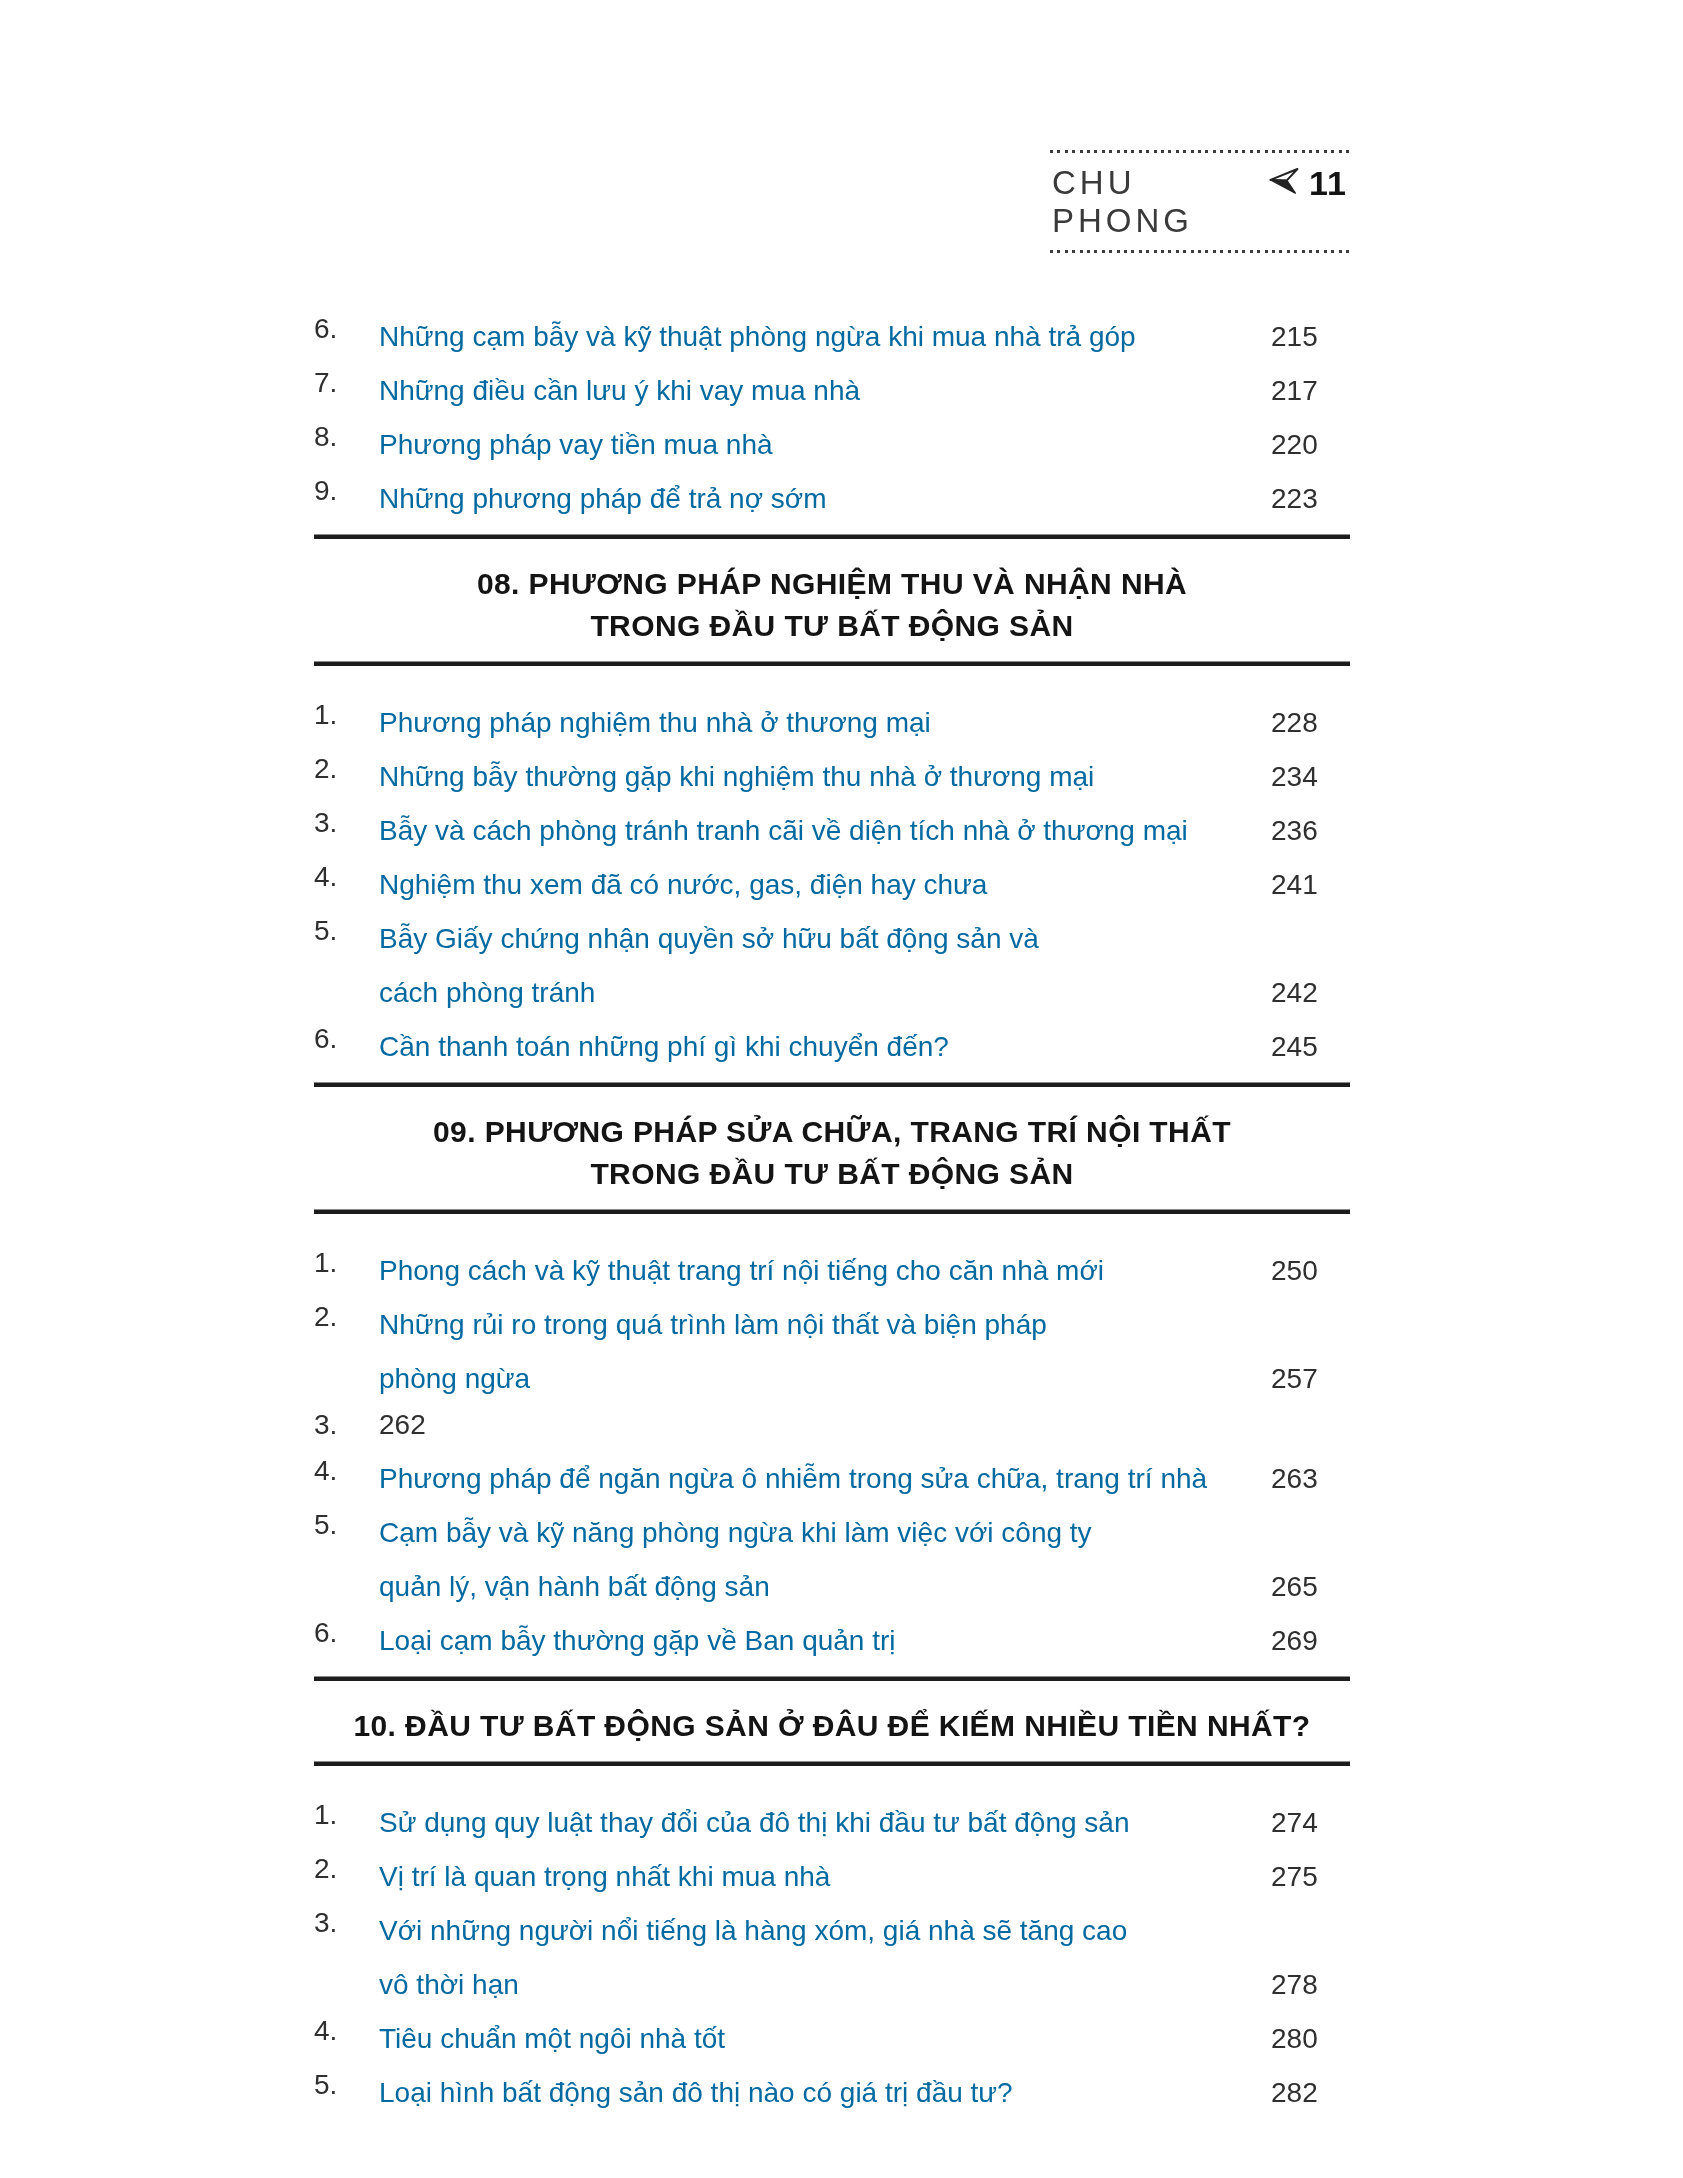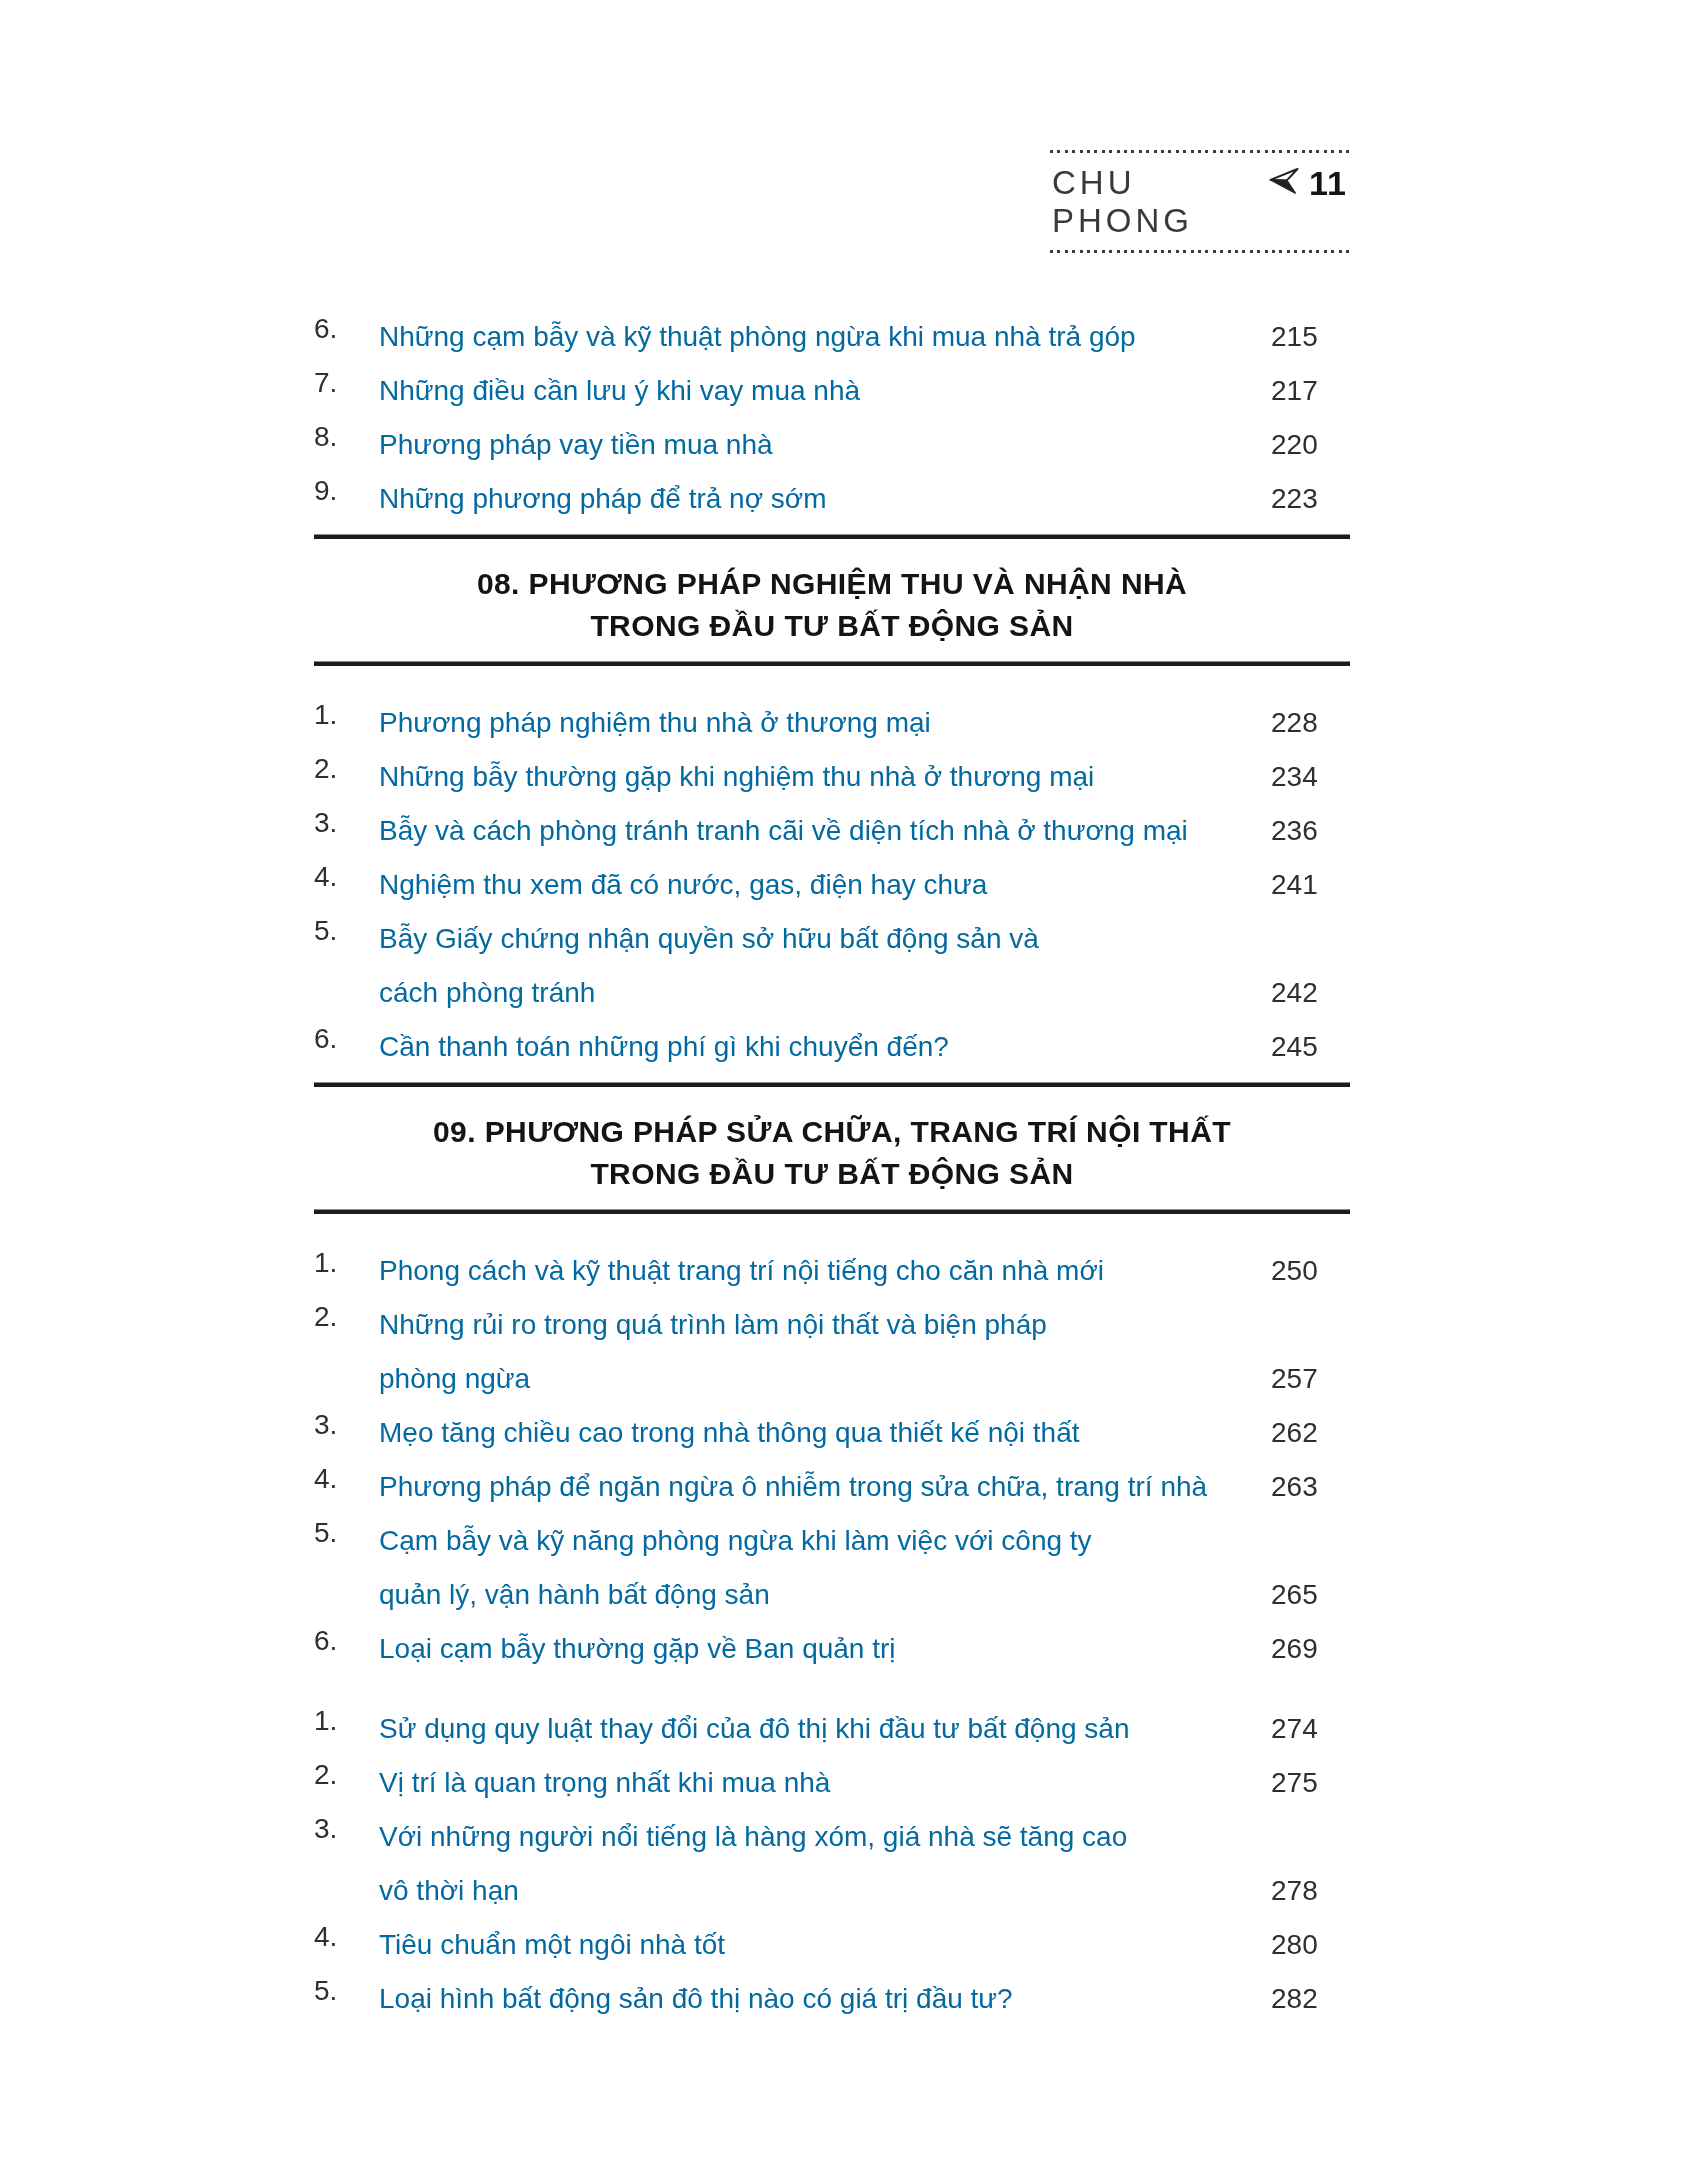--- a/index.html
+++ b/index.html
@@ -221,23 +221,20 @@
     <span class="item-number">2.</span>
     <span class="item-titles">
               <div class="item-title-line">Những rủi ro trong quá trình làm nội thất và biện pháp</div>
               <div class="item-title-line">phòng ngừa</div>
             </span>
     <span class="item-page">257</span>
   </li>
 
   <li class="toc-item">
     <span class="item-number">3.</span>
-    <span class="item-titles">
-              <div class="item-title-line">Mẹo tăng chiều cao trong nhà thông qua thiết kế nội thất</div>
-            </span>
     <span class="item-page">262</span>
   </li>
 
   <li class="toc-item">
     <span class="item-number">4.</span>
     <span class="item-titles">
               <div class="item-title-line">Phương pháp để ngăn ngừa ô nhiễm trong sửa chữa, trang trí nhà</div>
             </span>
     <span class="item-page">263</span>
   </li>
@@ -255,20 +252,27 @@
     <span class="item-number">6.</span>
     <span class="item-titles">
               <div class="item-title-line">Loại cạm bẫy thường gặp về Ban quản trị</div>
             </span>
     <span class="item-page">269</span>
   </li>
 </ul>
   </section>
 
   <section class="toc-group">
+    <div class="heading-block">
+      <div class="rule"></div>
+      <h2 class="heading-text">
+            <div class="heading-line">10. ĐẦU TƯ BẤT ĐỘNG SẢN Ở ĐÂU ĐỂ KIẾM NHIỀU TIỀN NHẤT?</div>
+          </h2>
+      <div class="rule" style="margin-top:0;"></div>
+    </div>
     <ul class="toc-items">
   <li class="toc-item">
     <span class="item-number">1.</span>
     <span class="item-titles">
               <div class="item-title-line">Sử dụng quy luật thay đổi của đô thị khi đầu tư bất động sản</div>
             </span>
     <span class="item-page">274</span>
   </li>
 
   <li class="toc-item">

